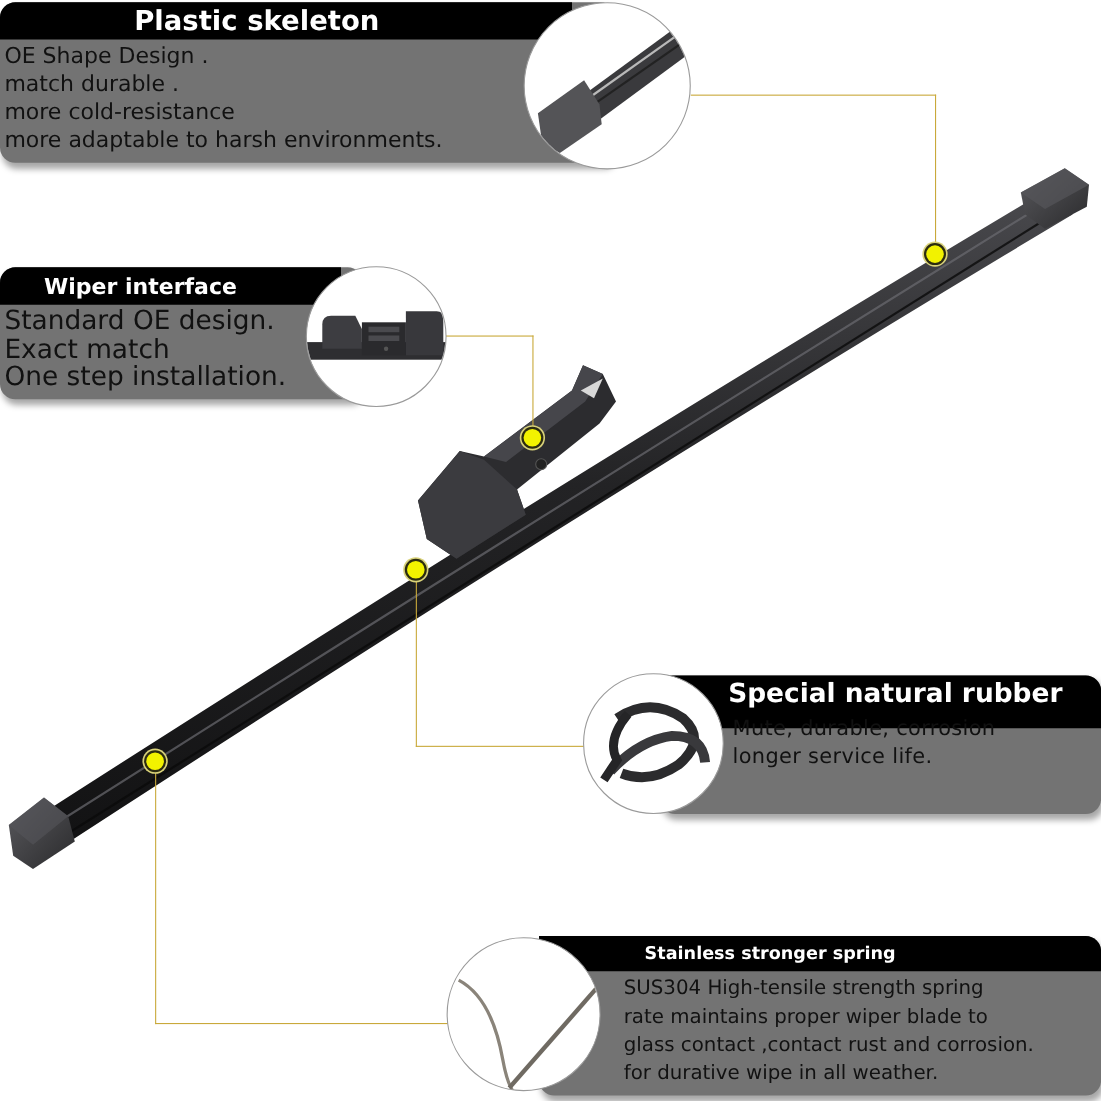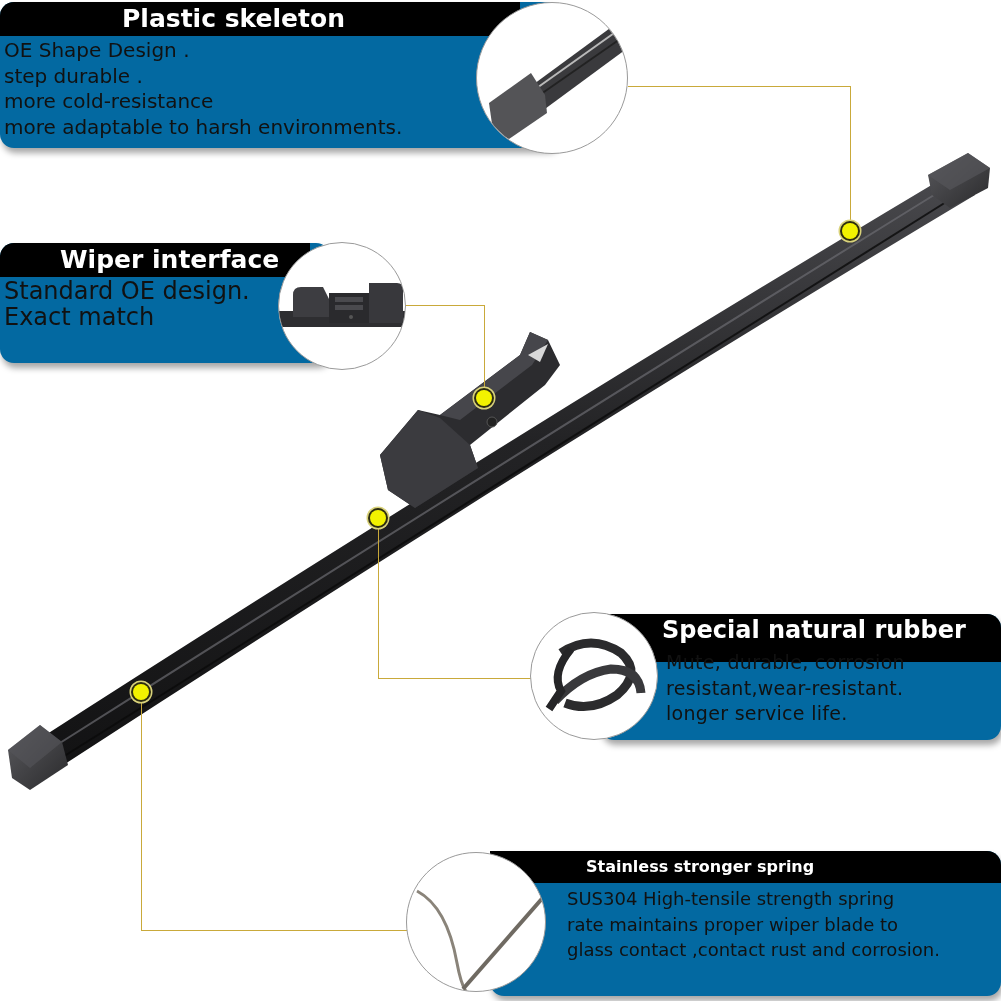--- a/index.html
+++ b/index.html
@@ -1,19 +1,19 @@
 <!DOCTYPE html>
 <html><head>
 <meta charset="utf-8">
 <style>
   html, body { margin: 0; padding: 0; background: #ffffff; }
   body { width: 1001px; height: 1001px; position: relative; overflow: hidden;
          font-family: "DejaVu Sans", "Liberation Sans", sans-serif; }
 
-  .card { position: absolute; background: #0369a1; border-radius: 14px;
+  .card { position: absolute; background: #737373; border-radius: 14px;
           box-shadow: 2px 5px 6px rgba(0,0,0,0.35); overflow: visible; }
   .card-title { position: absolute; background: #000; color: #fff; font-weight: bold;
                 white-space: nowrap; box-sizing: border-box; }
   .card-body { position: absolute; color: #111; white-space: nowrap; }
   .card-body div { line-height: 25.5px; }
 
   .lens { position: absolute; border-radius: 50%; background: #fff;
           border: 1.5px solid #9a9a9a; overflow: hidden; box-sizing: border-box; }
 
   .leader { position: absolute; border-color: #c9a93a; border-style: solid; border-width: 0; }
@@ -70,75 +70,76 @@
 
 <div class="dot" style="left:842px; top:223px;"></div>
 <div class="dot" style="left:476px; top:390px;"></div>
 <div class="dot" style="left:370px; top:510px;"></div>
 <div class="dot" style="left:133px; top:684px;"></div>
 
 <div class="card" style="left:0; top:2px; width:560px; height:146px;">
   <div class="card-title" style="left:0; top:0; width:520px; height:34px; font-size:25px; line-height:34px; padding-left:122px; border-radius:14px 0 0 0;">Plastic skeleton</div>
   <div class="card-body" style="left:4px; top:36px; font-size:20px;">
     <div>OE Shape Design .</div>
-    <div>step durable .</div>
+    <div>match durable .</div>
     <div>more cold-resistance</div>
     <div>more adaptable to harsh environments.</div>
   </div>
 </div>
 <div class="lens" style="left:476px; top:2px; width:152px; height:152px;">
   <svg width="152" height="152">
     <path d="M20,108 L140,20 L152,44 L38,128 Z" fill="#3a3a3d"></path>
     <path d="M50,92 L140,28" stroke="#b9b9b9" stroke-width="2"></path>
     <path d="M54,98 L146,34" stroke="#222" stroke-width="2"></path>
     <path d="M12,100 L54,70 L68,92 L70,110 L32,136 L16,128 Z" fill="#545457"></path>
   </svg>
 </div>
 
 <div class="card" style="left:0; top:243px; width:330px; height:120px;">
-  <div class="card-title" style="left:0; top:0; width:310px; height:34px; font-size:25px; line-height:34px; padding-left:60px; border-radius:14px 0 0 0;">Wiper interface</div>
+  <div class="card-title" style="left:0; top:0; width:310px; height:34px; font-size:20px; line-height:34px; padding-left:40px; border-radius:14px 0 0 0;">Wiper interface</div>
   <div class="card-body" style="left:4px; top:36px; font-size:24px;">
     <div>Standard OE design.</div>
     <div>Exact match</div>
+    <div>One step installation.</div>
   </div>
 </div>
 <div class="lens" style="left:278px; top:242px; width:128px; height:128px;">
   <svg width="128" height="128">
     <rect x="0" y="68" width="128" height="16" fill="#2e2e31"></rect>
     <path d="M14,52 Q14,44 22,44 L44,44 L50,56 L50,74 L14,74 Z" fill="#3d3d41"></path>
     <rect x="50" y="50" width="40" height="30" fill="#2a2a2d"></rect>
     <rect x="56" y="54" width="28" height="5" fill="#4a4a4e"></rect>
     <rect x="56" y="62" width="28" height="5" fill="#4a4a4e"></rect>
     <circle cx="72" cy="74" r="2" fill="#555"></circle>
     <path d="M90,40 L118,40 Q124,40 124,46 L124,80 L90,80 Z" fill="#38383c"></path>
   </svg>
 </div>
 
 <div class="card" style="left:600px; top:614px; width:401px; height:126px;">
   <div class="card-title" style="left:0; top:0; width:401px; height:48px; font-size:24px; line-height:32px; padding-left:62px; border-radius:0 14px 0 0;">Special natural rubber</div>
   <div class="card-body" style="left:66px; top:36px; font-size:19px; letter-spacing:0.3px;">
     <div>Mute, durable, corrosion</div>
-    <div>resistant,wear-resistant.</div>
     <div>longer service life.</div>
   </div>
 </div>
 <div class="lens" style="left:530px; top:612px; width:128px; height:128px;">
   <svg width="128" height="128">
     <path d="M30,40 Q60,20 90,40 Q112,60 86,82 Q60,100 34,90" stroke="#2b2b2d" stroke-width="9" fill="none"></path>
     <path d="M24,88 Q50,60 80,56 Q108,56 110,80" stroke="#39393c" stroke-width="9" fill="none"></path>
     <path d="M40,36 Q20,60 30,78 L18,96" stroke="#252527" stroke-width="8" fill="none"></path>
   </svg>
 </div>
 
 <div class="card" style="left:490px; top:851px; width:511px; height:145px;">
   <div class="card-title" style="left:0; top:0; width:511px; height:32px; font-size:16px; line-height:32px; padding-left:96px; border-radius:0 14px 0 0;">Stainless stronger spring</div>
   <div class="card-body" style="left:77px; top:35px; font-size:18px;">
     <div>SUS304 High-tensile strength spring</div>
     <div>rate maintains proper wiper blade to</div>
     <div>glass contact ,contact rust and corrosion.</div>
+    <div>for durative wipe in all weather.</div>
   </div>
 </div>
 <div class="lens" style="left:406px; top:852px; width:140px; height:140px;">
   <svg width="140" height="140">
     <path d="M10,38 Q40,54 50,110 Q54,132 60,140" stroke="#8a847a" stroke-width="3" fill="none"></path>
     <path d="M140,40 L56,136" stroke="#6f6a62" stroke-width="4" fill="none"></path>
   </svg>
 </div>
 
 </body></html>

